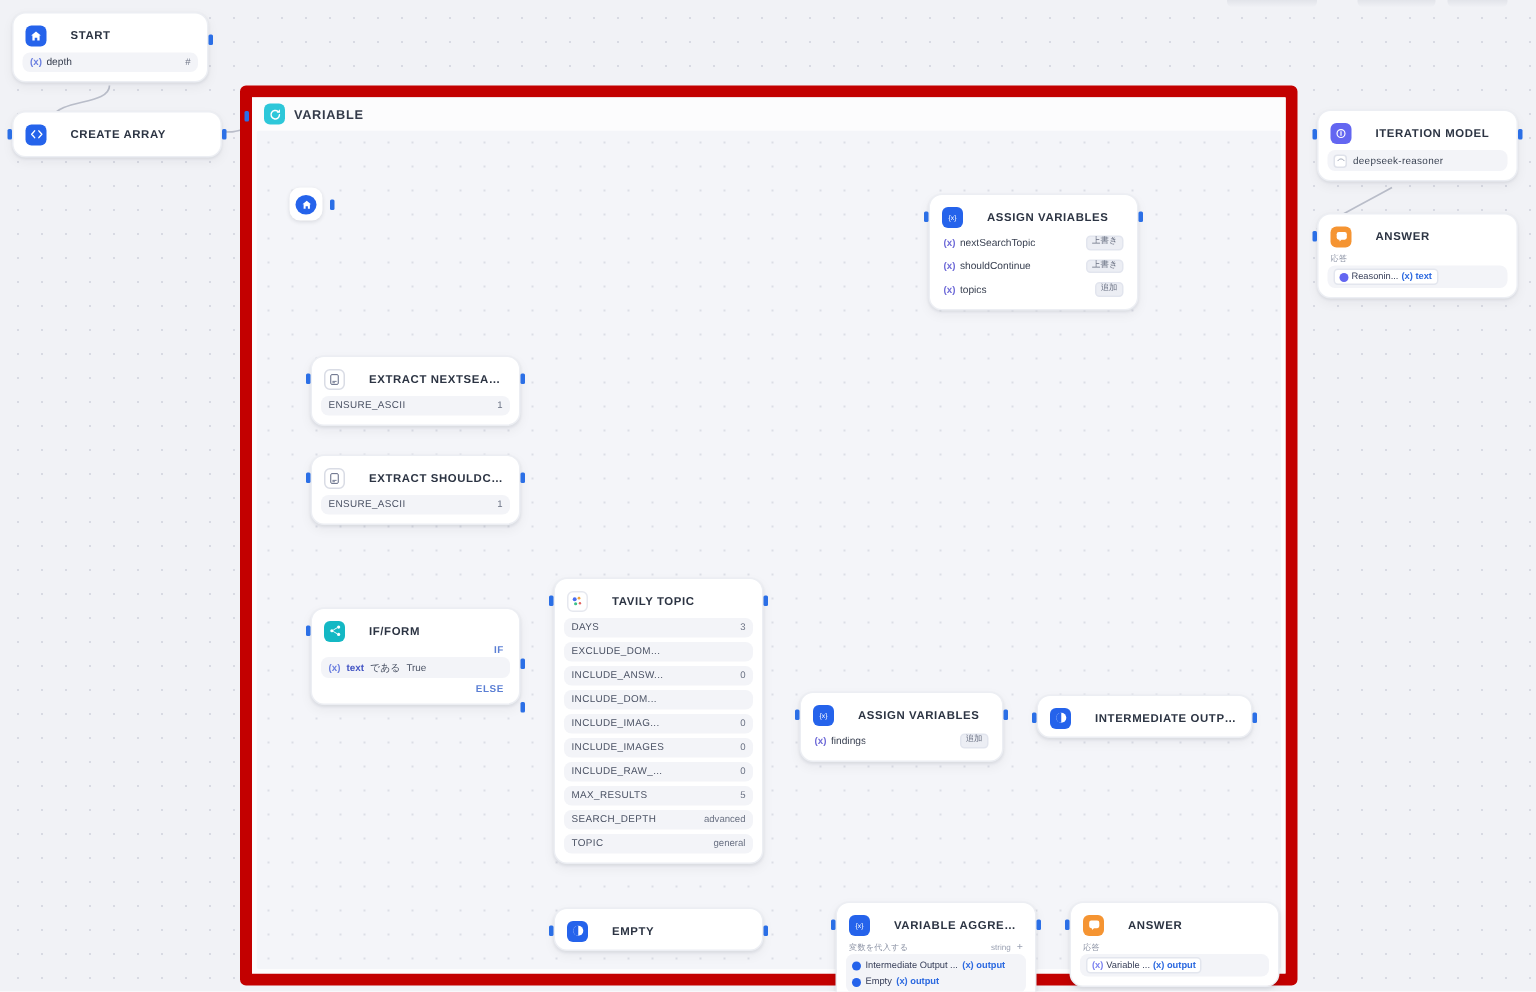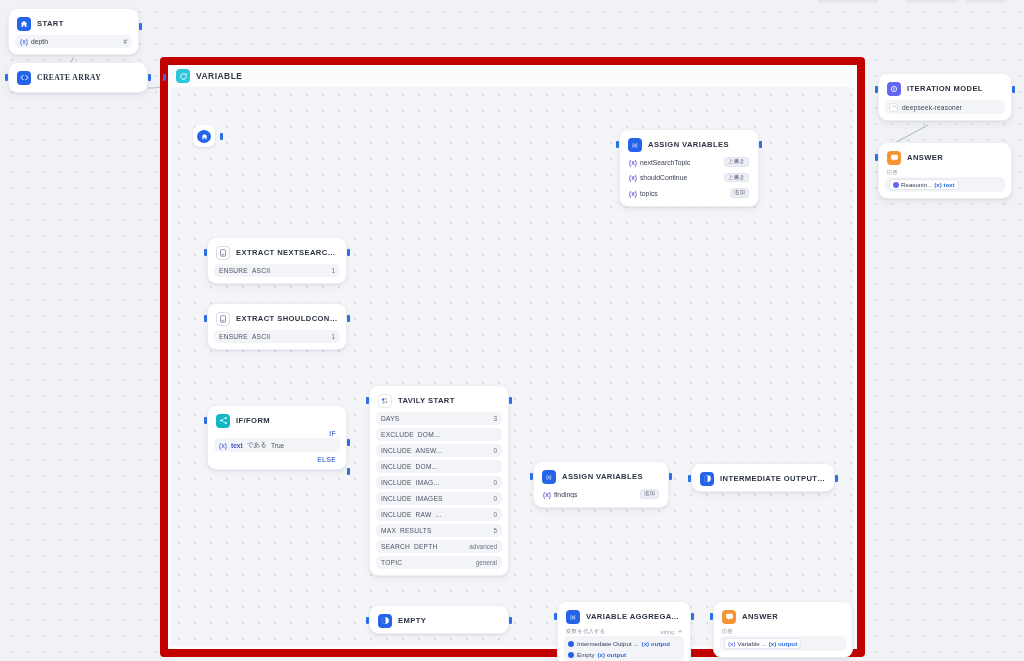--- a/index.html
+++ b/index.html
@@ -65,21 +65,21 @@
   
   .node {
     position: absolute;
     background: #ffffff;
     border-radius: 9px;
     border: 1px solid #eceef3;
     box-shadow: 0 1px 2px rgba(16,24,40,.07), 0 3px 8px rgba(16,24,40,.05);
     padding: 6px 6px 6px 6px;
   }
   .node-head {
-    display: flex; align-items: center; gap: 6px;
+    display: flex; align-items: center; gap: 16px;
     height: 17px; padding: 0 2px;
   }
   .node-title {
     font-size: 7.6px; font-weight: bold; letter-spacing: .4px;
     color: #2c3443; white-space: nowrap; overflow: hidden; text-overflow: ellipsis;
   }
   .nicon {
     width: 14px; height: 14px; border-radius: 4px;
     display: flex; align-items: center; justify-content: center;
     color: #fff; font-size: 8px; line-height: 1; flex: 0 0 14px;
@@ -243,21 +243,21 @@
     <div class="row">
       <span class="varleft">
         <span class="vtag vtag-blue">(x)</span>
         <span class="vname">depth</span>
       </span>
       <span class="row-v">#</span>
     </div>
     <span class="port r" style="top:14px;"></span>
   </div>
 
-  <div class="node" style="left:8px;top:62px;width:140px;font-family:Liberation Serif, serif;">
+  <div class="node" style="left:8px;top:74px;width:140px;">
     <div class="node-head">
       <span class="nicon ic-blue">
         <svg width="9" height="9" viewBox="0 0 16 16">
             <path fill="none" stroke="#fff" stroke-width="1.7" stroke-linecap="round" stroke-linejoin="round" d="M5.5 4 2 8l3.5 4M10.5 4 14 8l-3.5 4"></path>
           </svg>
       </span>
       <span class="node-title">CREATE ARRAY</span>
     </div>
     <span class="port l" style="top:11px;"></span>
     <span class="port r" style="top:11px;"></span>
@@ -385,21 +385,21 @@
         <div class="node" style="left:198px;top:298px;width:140px;">
           <div class="node-head">
             <span class="nicon ic-tavily">
               <svg width="10" height="10" viewBox="0 0 16 16">
                 <circle cx="5" cy="5.5" r="2.1" fill="#4a6df0"></circle>
                 <circle cx="9.6" cy="4.4" r="1.5" fill="#f2a33c"></circle>
                 <circle cx="6" cy="10.4" r="1.7" fill="#3fc08a"></circle>
                 <circle cx="10.6" cy="9.8" r="1.3" fill="#e2625f"></circle>
               </svg>
             </span>
-            <span class="node-title">TAVILY START</span>
+            <span class="node-title">TAVILY TOPIC</span>
           </div>
           <div class="row">
               <span class="row-k">DAYS</span>
               <span class="row-v">3</span>
             </div>
           <div class="row">
               <span class="row-k">EXCLUDE_DOM...</span>
               <span class="row-v"></span>
             </div>
           <div class="row">

